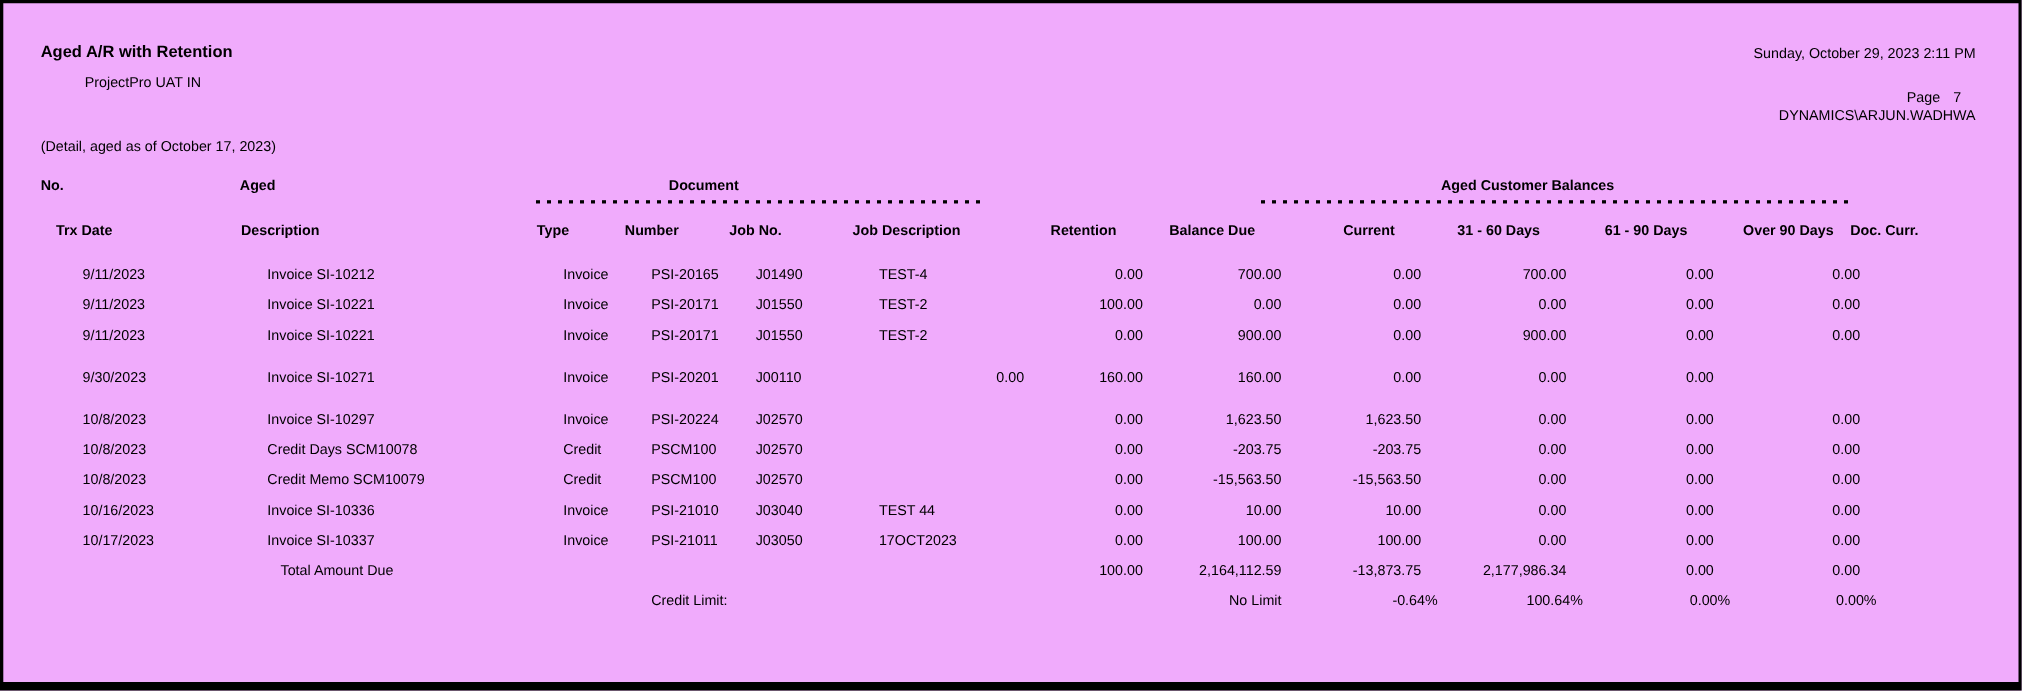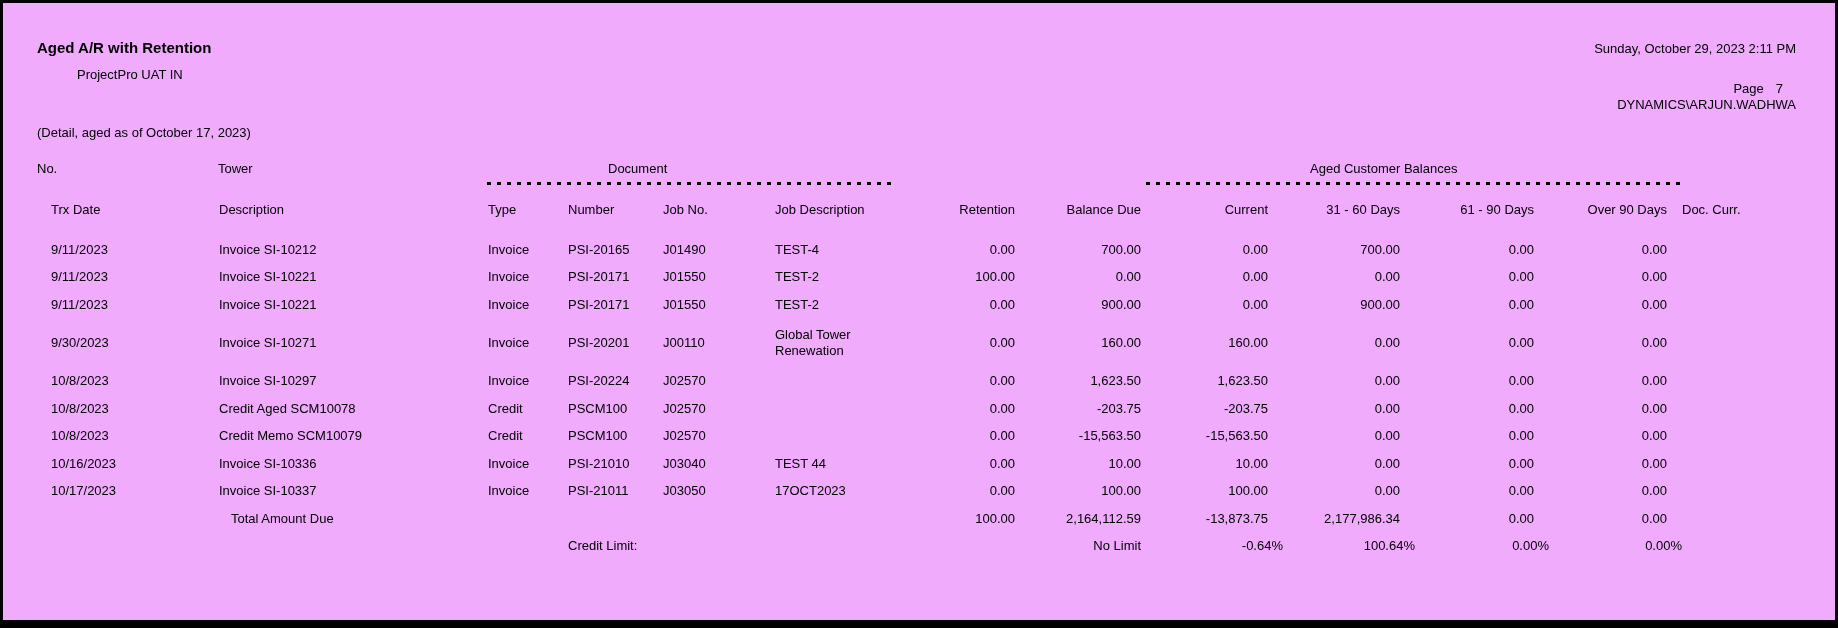--- a/index.html
+++ b/index.html
@@ -13,21 +13,21 @@
     position: relative;
     width: 1838px; height: 628px;
     background: #f0abfc;
     border: 3px solid #000;
     border-bottom: 8px solid #000;
     overflow: hidden;
   }
   .abs { position: absolute; }
   .t13 { font-size: 13px; line-height: 16px; }
   .t15b { font-size: 15px; line-height: 18px; font-weight: bold; }
-  .b { font-weight: normal; }
+  .b { font-weight: bold; }
 
   
   .hdr-title    { left: 34px;  top: 36px; }
   .hdr-company  { left: 34px;  top: 64px; margin-left: 40px; }
   .hdr-datetime { right: 39px; top: 38px; text-align: center; }
   .hdr-page     { right: 52px; top: 66px; display: flex; gap: 12px; margin-top: 12px; }
   .hdr-user     { right: 39px; top: 94px; text-align: right; }
   .detail-line  { left: 34px;  top: 122px; }
 
   
@@ -43,21 +43,21 @@
   .dash-acb { left: 1143px; width: 535px; }
 
   
   .grid {
     display: grid;
     grid-template-columns: 182px 269px 80px 95px 94px 150px 108px 126px 127px 132px 134px 133px 130px;
     width: 1760px;
   }
   .colhead-row { left: 34px; top: 199px; }
   .table-rows  { left: 34px; top: 233px; width: 1760px; }
-  .row { min-height: 27.5px; align-items: center; }
+  .row { min-height: 27.5px; align-items: center; margin-left: 24px; }
   #rows-host .row:nth-child(4) { min-height: 49px; }
   .cell { font-size: 13px; line-height: 16px; }
   .c-date    { padding-left: 14px; }
   .c-jobdesc { padding-left: 18px; padding-right: 4px; }
   .c-doccurr { padding-left: 15px; }
   .c-desc-indent { padding-left: 12px; }
   .num { text-align: right; }
   .pct { transform: translateX(15px); }
 </style>
 </head>
@@ -69,21 +69,21 @@
   <div class="abs t13 hdr-company">ProjectPro UAT IN</div>
   <div class="abs t13 hdr-datetime">Sunday, October 29, 2023 2:11 PM</div>
   <div class="abs t13 hdr-page">
     <span>Page</span>
     <span>7</span>
   </div>
   <div class="abs t13 hdr-user">DYNAMICS\ARJUN.WADHWA</div>
   <div class="abs t13 detail-line">(Detail, aged as of October 17, 2023)</div>
 
   <div class="abs t13 b gh-no">No.</div>
-  <div class="abs t13 b gh-name">Tower</div>
+  <div class="abs t13 b gh-name">Aged</div>
   <div class="abs t13 b gh-doc">Document</div>
   <div class="abs t13 b gh-acb">Aged Customer Balances</div>
   <div class="abs dash dash-doc"></div>
   <div class="abs dash dash-acb"></div>
 
   <div class="abs grid colhead-row">
     <div class="cell b c-date">Trx Date</div>
     <div class="cell b">Description</div>
     <div class="cell b">Type</div>
     <div class="cell b">Number</div>
@@ -147,21 +147,20 @@
     <div class="cell num">0.00</div>
     <div class="cell c-doccurr"></div>
   </div>
 
   <div class="grid row">
     <div class="cell c-date">9/30/2023</div>
     <div class="cell">Invoice SI-10271</div>
     <div class="cell">Invoice</div>
     <div class="cell">PSI-20201</div>
     <div class="cell">J00110</div>
-    <div class="cell c-jobdesc">Global Tower Renewation</div>
     <div class="cell num">0.00</div>
     <div class="cell num">160.00</div>
     <div class="cell num">160.00</div>
     <div class="cell num">0.00</div>
     <div class="cell num">0.00</div>
     <div class="cell num">0.00</div>
     <div class="cell c-doccurr"></div>
   </div>
 
   <div class="grid row">
@@ -175,21 +174,21 @@
     <div class="cell num">1,623.50</div>
     <div class="cell num">1,623.50</div>
     <div class="cell num">0.00</div>
     <div class="cell num">0.00</div>
     <div class="cell num">0.00</div>
     <div class="cell c-doccurr"></div>
   </div>
 
   <div class="grid row">
     <div class="cell c-date">10/8/2023</div>
-    <div class="cell">Credit Aged SCM10078</div>
+    <div class="cell">Credit Days SCM10078</div>
     <div class="cell">Credit</div>
     <div class="cell">PSCM100</div>
     <div class="cell">J02570</div>
     <div class="cell c-jobdesc"></div>
     <div class="cell num">0.00</div>
     <div class="cell num">-203.75</div>
     <div class="cell num">-203.75</div>
     <div class="cell num">0.00</div>
     <div class="cell num">0.00</div>
     <div class="cell num">0.00</div>

